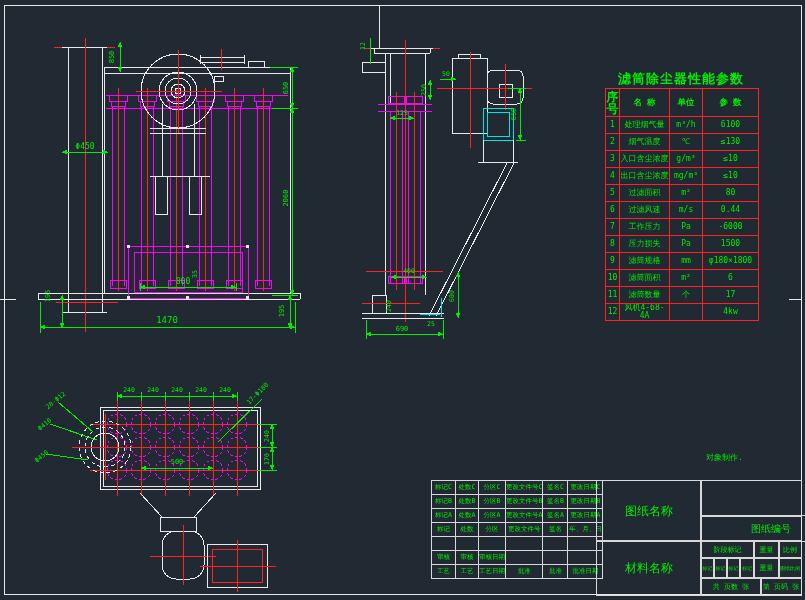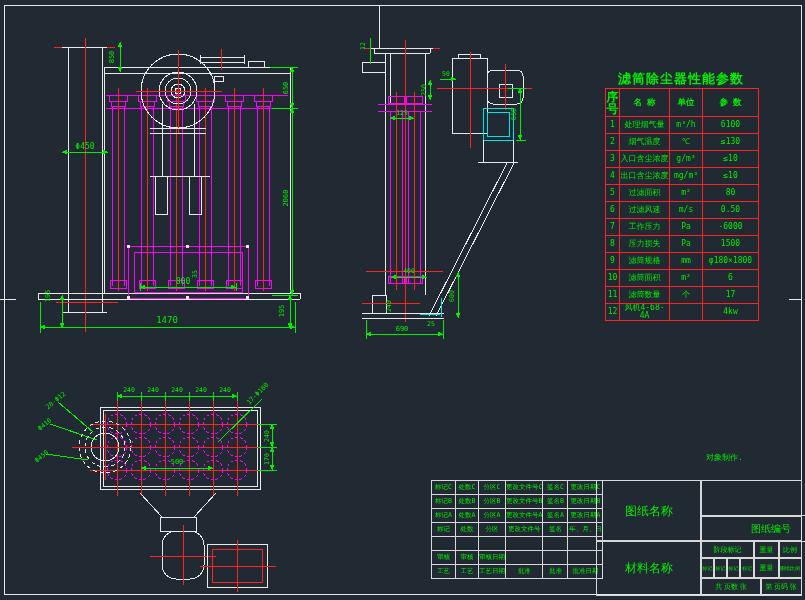--- a/index.html
+++ b/index.html
@@ -18,21 +18,21 @@
   
   .ptitle{position:absolute;left:618px;top:70px;color:#00ee00;font-size:13px;font-weight:bold;letter-spacing:1px;}
   .ptable{position:absolute;left:605px;top:88px;}
   .ptable table{border-collapse:collapse;table-layout:fixed;}
   .ptable td{border:1px solid #ff2222;color:#00ee00;font-size:8px;line-height:1;
              text-align:center;vertical-align:middle;padding:0;overflow:hidden;}
   .ptable tr{height:17px}
   .ptable tr.ph{height:28px}
   .ptable tr.ph td{font-size:8.5px;font-weight:bold;}
   
-  .tb td,.tbcell{border:1px solid #d8d8d8;color:#00ee00;font-family:Liberation Serif, serif;}
+  .tb td,.tbcell{border:1px solid #d8d8d8;color:#00ee00;}
   .revtable{position:absolute;left:431px;top:480px;}
   .revtable table{border-collapse:collapse;table-layout:fixed;}
   .revtable td{border:1px solid #d8d8d8;color:#00ee00;font-size:6.5px;line-height:1;
                text-align:center;vertical-align:middle;padding:0;white-space:nowrap;overflow:hidden;}
   .revtable tr{height:14px}
   .tbcell{position:absolute;display:flex;align-items:center;justify-content:center;
           font-size:11px;color:#00ee00;overflow:hidden;white-space:nowrap;}
   .note{position:absolute;left:706px;top:452px;color:#00ee00;font-size:8px;}
 </style>
 </head>
@@ -404,21 +404,21 @@
     <tr>
             <td>5</td>
             <td>过滤面积</td>
             <td>m²</td>
             <td>80</td>
           </tr>
     <tr>
             <td>6</td>
             <td>过滤风速</td>
             <td>m/s</td>
-            <td>0.50</td>
+            <td>0.44</td>
           </tr>
     <tr>
             <td>7</td>
             <td>工作压力</td>
             <td>Pa</td>
             <td>-6000</td>
           </tr>
     <tr>
             <td>8</td>
             <td>压力损失</td>

